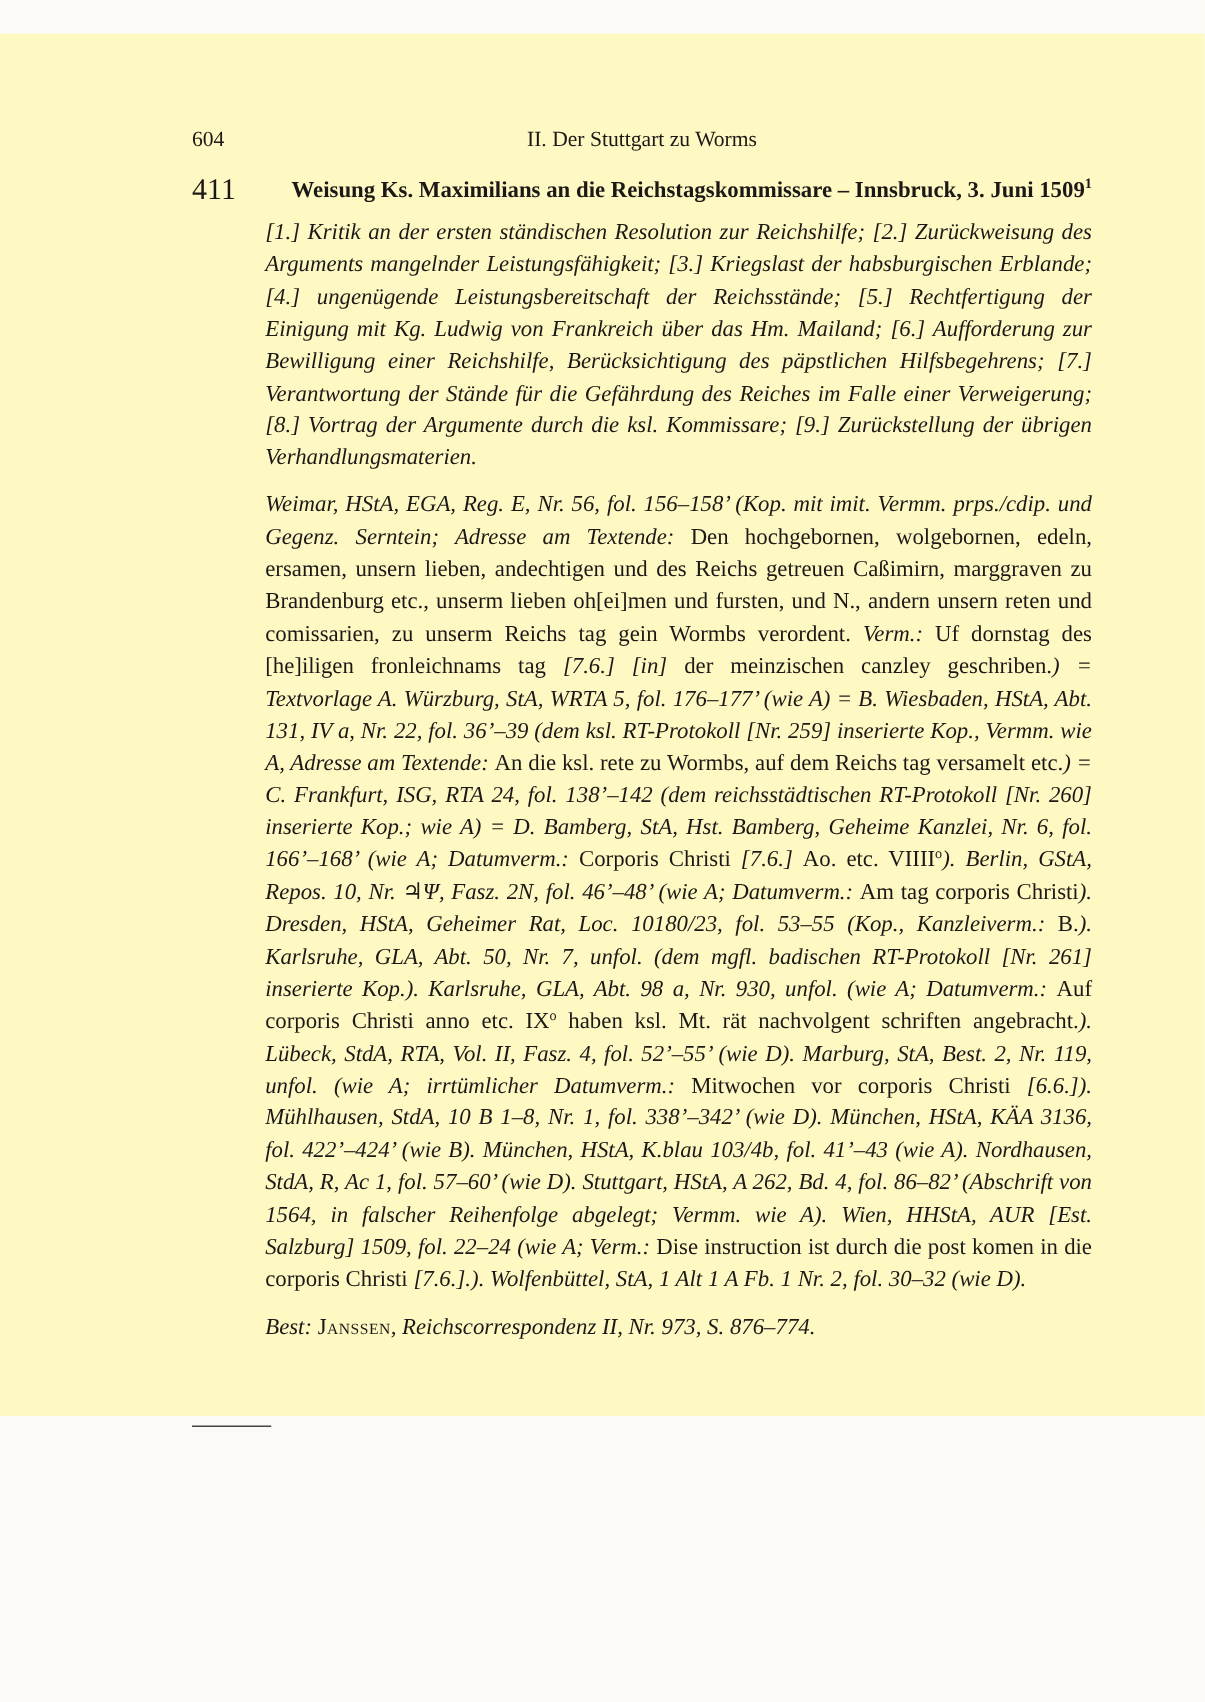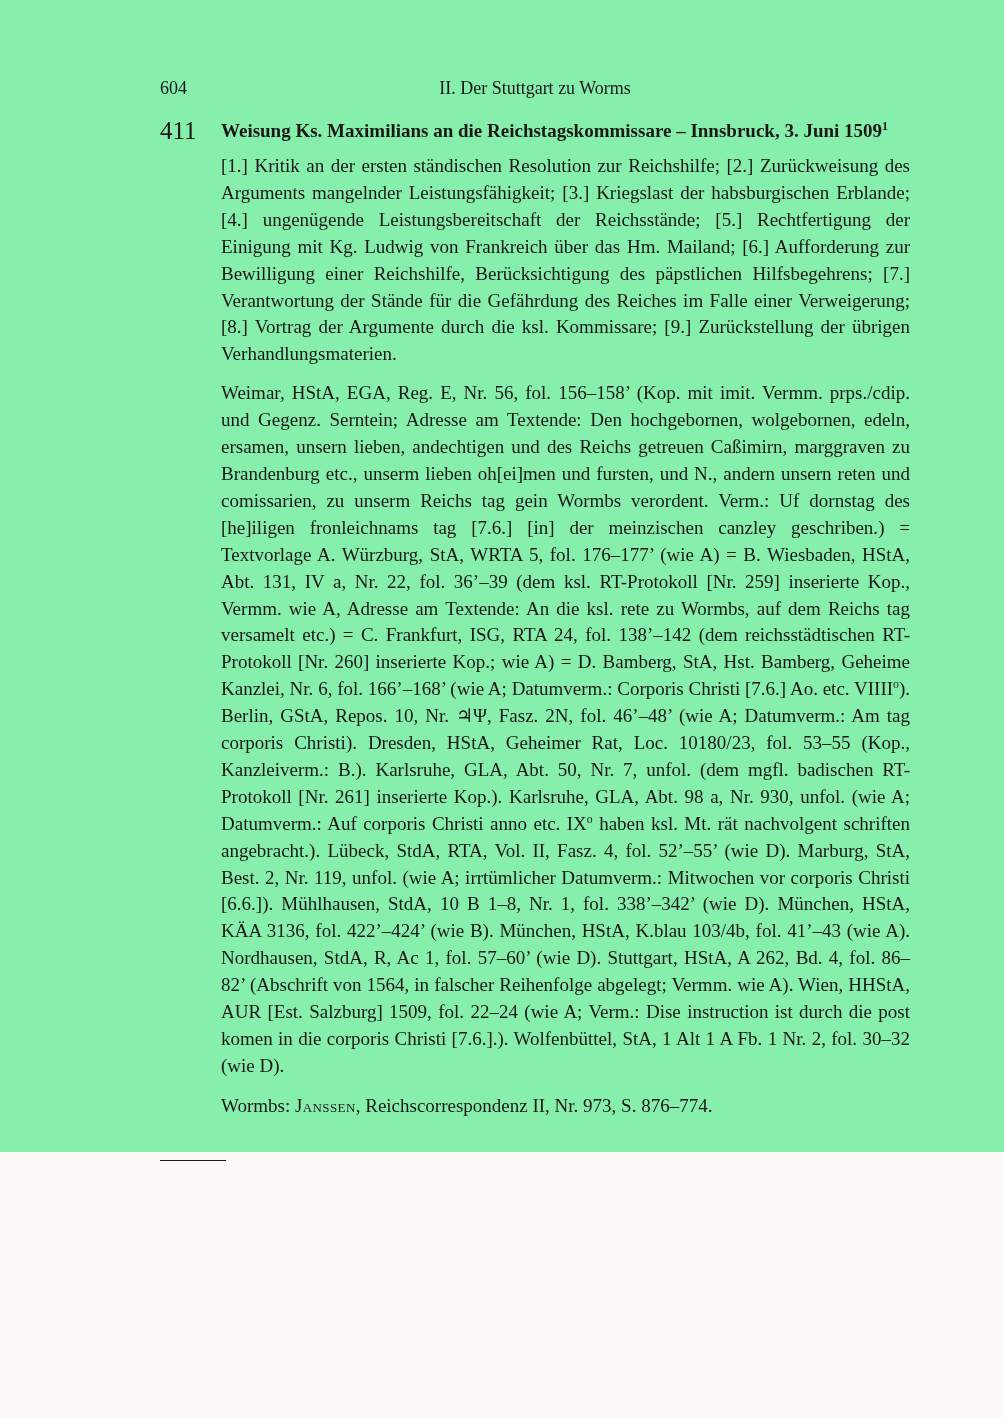--- a/index.html
+++ b/index.html
@@ -3,44 +3,44 @@
 <meta charset="utf-8">
 <style>
   * { margin: 0; padding: 0; box-sizing: border-box; }
   html, body { background: #fbfaf7; }
   body {
     width: 1004px; height: 1418px;
     font-family: "Liberation Serif", "DejaVu Serif", serif;
     color: #1c1815;
     overflow: hidden;
   }
-  .page { position: relative; width: 1004px; height: 1152px; background: #86efac; }
+  .page { position: relative; width: 1004px; height: 1152px; background: #fef9c3; margin-top: 28px; }
 
   .page-header { position: absolute; top: 78px; left: 160px; width: 750px; height: 26px; font-size: 18px; }
   .page-number { position: absolute; left: 0; top: 0; }
   .running-head { position: absolute; left: 0; right: 0; text-align: center; }
 
   .content { position: absolute; top: 119px; left: 160px; width: 750px; }
 
   .entry-heading { display: flex; align-items: flex-start; margin-bottom: 10px; }
   .entry-number { width: 61px; flex: none; font-weight: normal; font-size: 25px; line-height: 24px; }
-  .entry-title { flex: 1; font-weight: bold; font-size: 19px; line-height: 24px; text-align: left; }
+  .entry-title { flex: 1; font-weight: bold; font-size: 19px; line-height: 24px; text-align: right; }
   .fn-ref { font-size: 12px; vertical-align: super; line-height: 0; font-weight: bold; }
 
   .body-text {
     margin-left: 61px;
     text-align: justify;
     font-size: 19px;
     line-height: 26.9px;
     hyphens: auto; -webkit-hyphens: auto;
   }
-  .summary { margin-bottom: 12px; }
+  .summary { font-style: italic; margin-bottom: 12px; }
   .provenance { margin-bottom: 13px; }
 
-  .run-i { }
+  .run-i { font-style: italic; }
   .run-r { font-style: normal; }
   .run-sc { font-style: normal; font-variant: small-caps; letter-spacing: 0.4px; }
   .run-sup { font-style: normal; vertical-align: super; font-size: 0.62em; line-height: 0; }
 
   .footnotes { position: absolute; left: 160px; top: 1160px; width: 750px; font-size: 17px; line-height: 23.5px; }
   .fn-rule { width: 66px; border-top: 1.7px solid #1c1815; margin-bottom: 10px; }
   .footnote { text-indent: 27px; text-align: justify; }
   .fn-marker { font-style: normal; vertical-align: super; font-size: 11px; line-height: 0; margin-right: 7px; }
   .footnote-body { font-style: italic; }
 </style>
@@ -58,21 +58,21 @@
 
     <div class="entry-heading">
       <span class="entry-number">411</span>
       <h1 class="entry-title"><span>Weisung Ks. Maximilians an die Reichstagskommissare – Innsbruck, 3. Juni 1509</span><sup class="fn-ref">1</sup></h1>
     </div>
 
     <p class="body-text summary">[1.] Kritik an der ersten ständischen Resolution zur Reichshilfe; [2.] Zurückweisung des Arguments mangelnder Leistungsfähigkeit; [3.] Kriegslast der habsburgischen Erblande; [4.] ungenügende Leistungsbereitschaft der Reichsstände; [5.] Rechtfertigung der Einigung mit Kg. Ludwig von Frankreich über das Hm. Mailand; [6.] Aufforderung zur Bewilligung einer Reichshilfe, Berücksichtigung des päpstlichen Hilfsbegehrens; [7.] Verantwortung der Stände für die Gefährdung des Reiches im Falle einer Verweigerung; [8.] Vortrag der Argumente durch die ksl. Kommissare; [9.] Zurückstellung der übrigen Verhandlungsmaterien.</p>
 
     <p class="body-text provenance"><span class="run-i">Weimar, HStA, EGA, Reg. E, Nr. 56, fol. 156–158’ (Kop. mit imit. Vermm. prps./cdip. und Gegenz. Serntein; Adresse am Textende: </span><span class="run-r">Den hochgebornen, wolgebornen, edeln, ersamen, unsern lieben, andechtigen und des Reichs getreuen Caßimirn, marggraven zu Brandenburg etc., unserm lieben oh[ei]men und fursten, und N., andern unsern reten und comissarien, zu unserm Reichs tag gein Wormbs verordent. </span><span class="run-i">Verm.: </span><span class="run-r">Uf dornstag des [he]iligen fronleichnams tag </span><span class="run-i">[7.6.] [in] </span><span class="run-r">der meinzischen canzley geschriben.</span><span class="run-i">) = Textvorlage A. Würzburg, StA, WRTA 5, fol. 176–177’ (wie A) = B. Wiesbaden, HStA, Abt. 131, IV a, Nr. 22, fol. 36’–39 (dem ksl. RT-Protokoll [Nr. 259] inserierte Kop., Vermm. wie A, Adresse am Textende: </span><span class="run-r">An die ksl. rete zu Wormbs, auf dem Reichs tag versamelt etc.</span><span class="run-i">) = C. Frankfurt, ISG, RTA 24, fol. 138’–142 (dem reichsstädtischen RT-Protokoll [Nr. 260] inserierte Kop.; wie A) = D. Bamberg, StA, Hst. Bamberg, Geheime Kanzlei, Nr. 6, fol. 166’–168’ (wie A; Datumverm.: </span><span class="run-r">Corporis Christi </span><span class="run-i">[7.6.] </span><span class="run-r">Ao. etc. VIIII</span><span class="run-sup">o</span><span class="run-i">). Berlin, GStA, Repos. 10, Nr. ♃Ψ, Fasz. 2N, fol. 46’–48’ (wie A; Datumverm.: </span><span class="run-r">Am tag corporis Christi</span><span class="run-i">). Dresden, HStA, Geheimer Rat, Loc. 10180/23, fol. 53–55 (Kop., Kanzleiverm.: </span><span class="run-r">B.</span><span class="run-i">). Karlsruhe, GLA, Abt. 50, Nr. 7, unfol. (dem mgfl. badischen RT-Protokoll [Nr. 261] inserierte Kop.). Karlsruhe, GLA, Abt. 98 a, Nr. 930, unfol. (wie A; Datumverm.: </span><span class="run-r">Auf corporis Christi anno etc. IX</span><span class="run-sup">o</span><span class="run-r"> haben ksl. Mt. rät nachvolgent schriften angebracht.</span><span class="run-i">). Lübeck, StdA, RTA, Vol. II, Fasz. 4, fol. 52’–55’ (wie D). Marburg, StA, Best. 2, Nr. 119, unfol. (wie A; irrtümlicher Datumverm.: </span><span class="run-r">Mitwochen vor corporis Christi </span><span class="run-i">[6.6.]). Mühlhausen, StdA, 10 B 1–8, Nr. 1, fol. 338’–342’ (wie D). München, HStA, KÄA 3136, fol. 422’–424’ (wie B). München, HStA, K.blau 103/4b, fol. 41’–43 (wie A). Nordhausen, StdA, R, Ac 1, fol. 57–60’ (wie D). Stuttgart, HStA, A 262, Bd. 4, fol. 86–82’ (Abschrift von 1564, in falscher Reihenfolge abgelegt; Vermm. wie A). Wien, HHStA, AUR [Est. Salzburg] 1509, fol. 22–24 (wie A; Verm.: </span><span class="run-r">Dise instruction ist durch die post komen in die corporis Christi </span><span class="run-i">[7.6.].). Wolfenbüttel, StA, 1 Alt 1 A Fb. 1 Nr. 2, fol. 30–32 (wie D).</span></p>
 
-    <p class="body-text print-ref"><span class="run-i">Wormbs: </span><span class="run-sc">Janssen</span><span class="run-i">, Reichscorrespondenz II, Nr. 973, S. 876–774.</span></p>
+    <p class="body-text print-ref"><span class="run-i">Best: </span><span class="run-sc">Janssen</span><span class="run-i">, Reichscorrespondenz II, Nr. 973, S. 876–774.</span></p>
 
   </main>
 
   <footer class="footnotes">
     <div class="fn-rule"></div>
   </footer>
 
 </div>
 
 </body></html>

